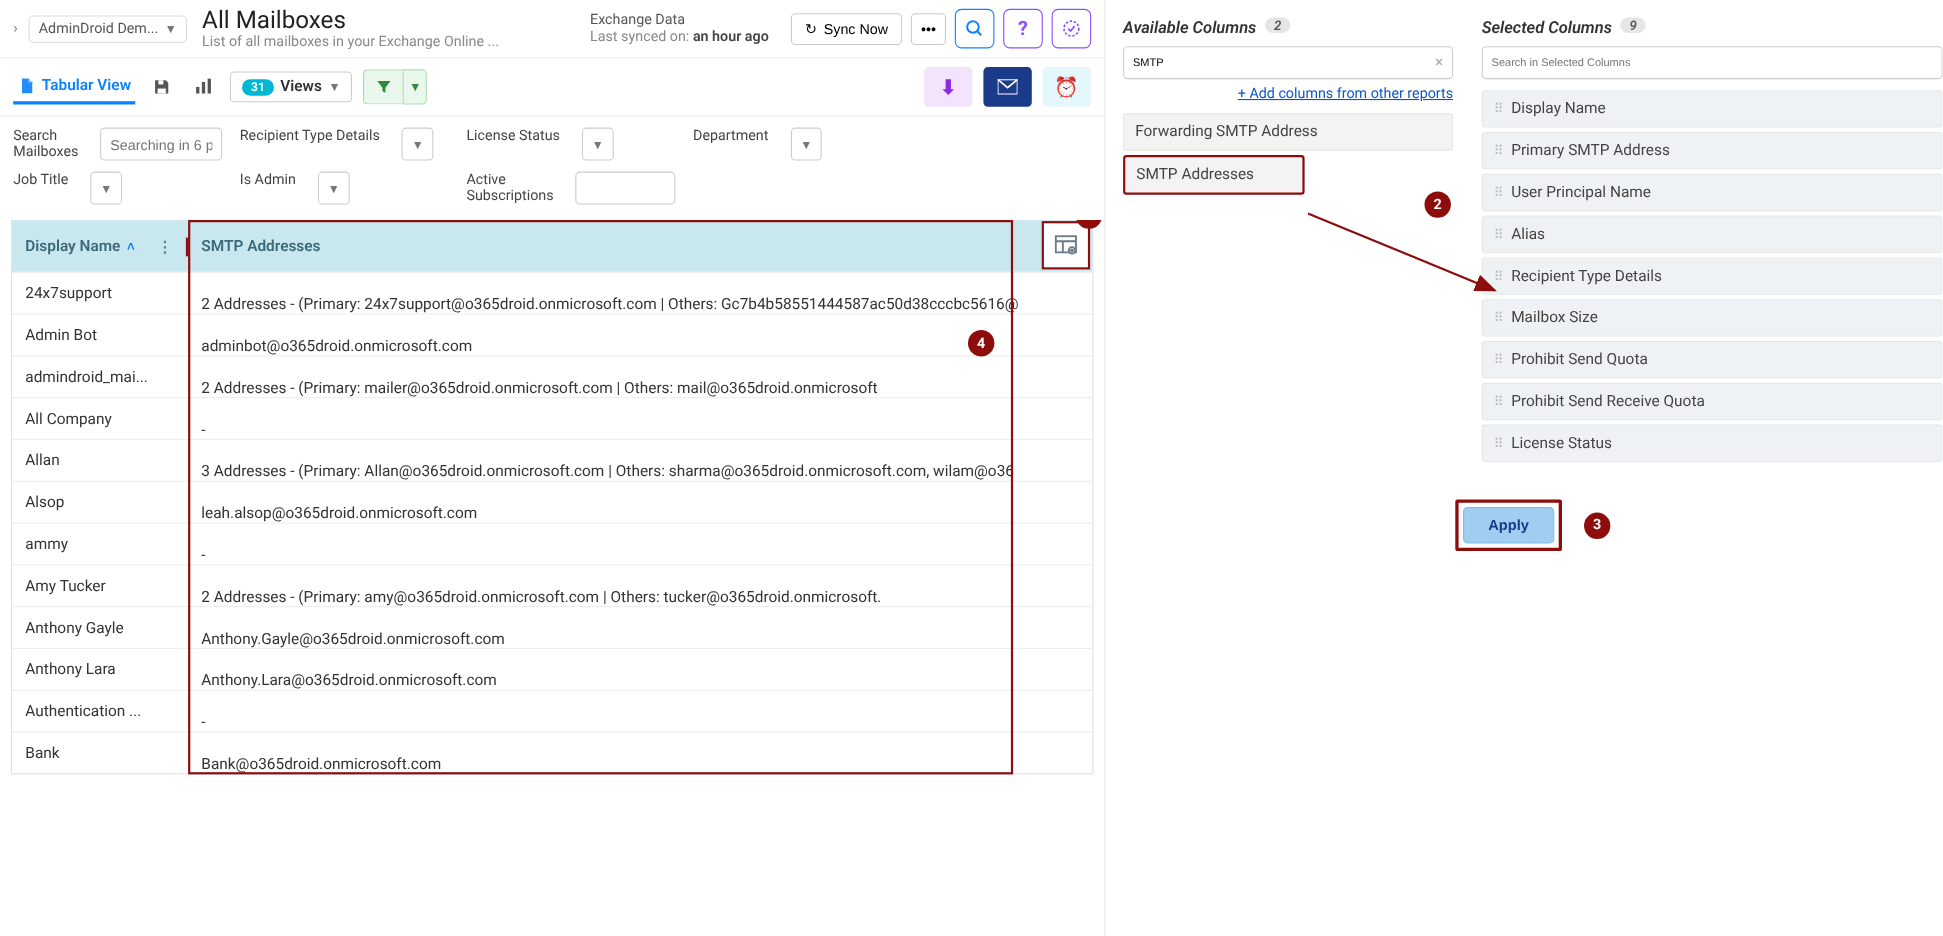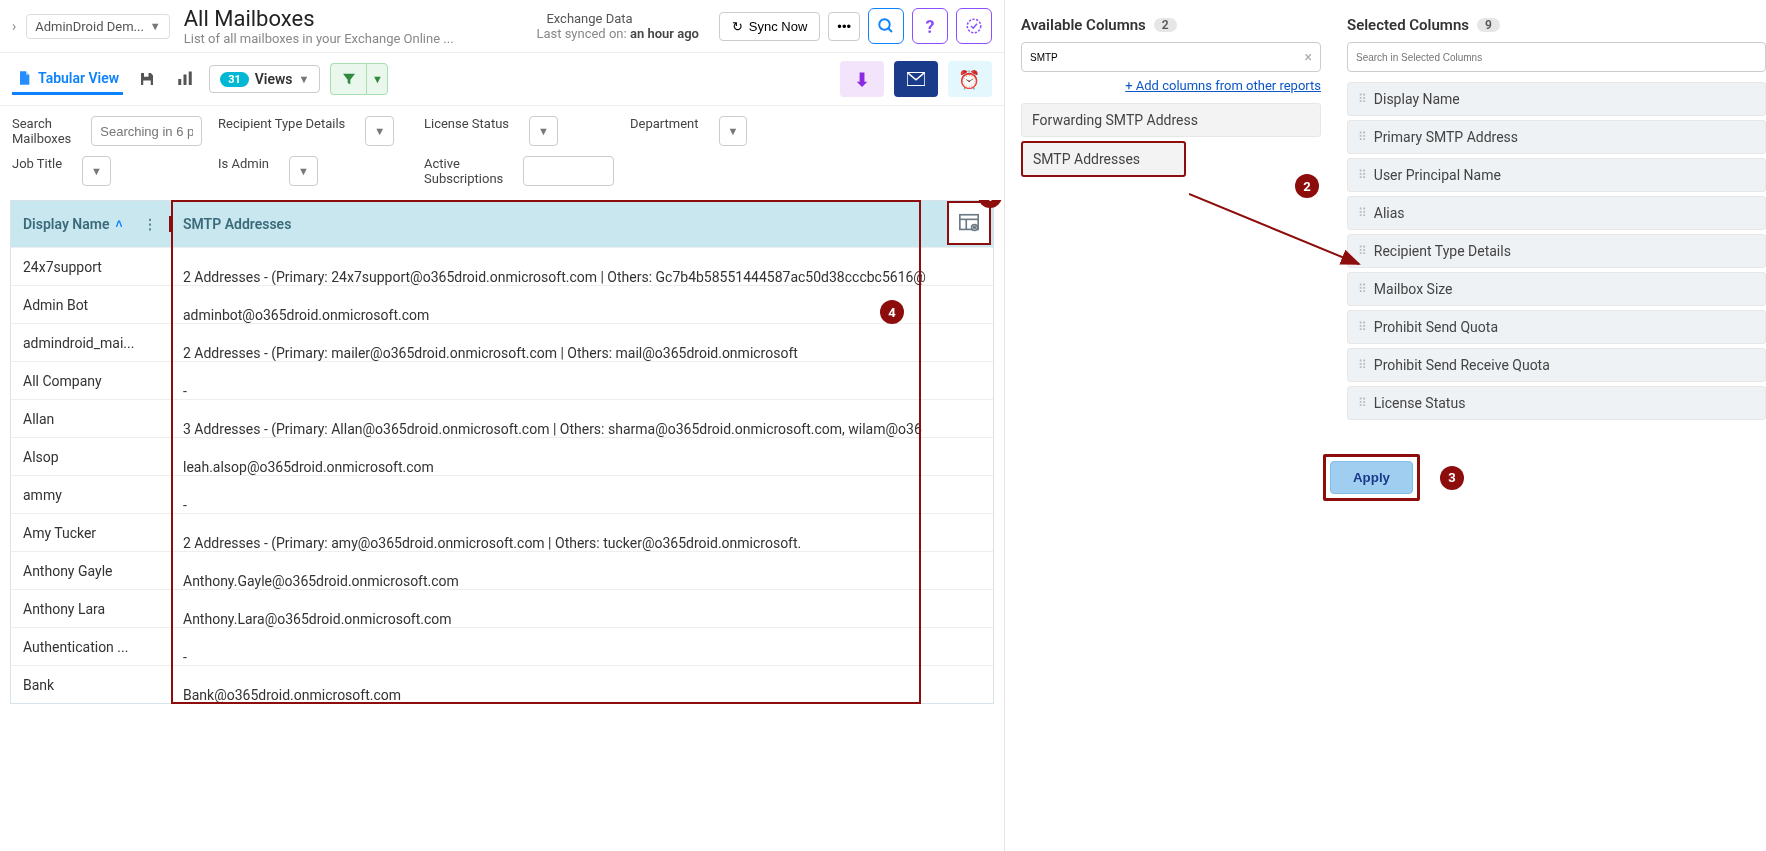--- a/index.html
+++ b/index.html
@@ -8,21 +8,21 @@
     .panel-right { flex: 1; padding: 16px 0 16px 16px; background: #fff; }
 
     
     .hdr-row1 { display: flex; align-items: center; gap: 10px; padding: 6px 12px; border-bottom: 1px solid #eee; }
     .org-sel { display: flex; align-items: center; gap: 6px; border: 1px solid #ddd; border-radius: 4px; padding: 4px 8px; font-size: 13px; color: #555; background: #fff; }
     .chev { font-size: 11px; color: #777; }
     .titles { flex: 0 0 320px; margin-left: 4px; }
     .ttl-main { font-size: 22px; color: #222; }
     .ttl-sub { color: #888; font-size: 13px; white-space: nowrap; overflow: hidden; text-overflow: ellipsis; }
     .sync-grp { display: flex; flex-direction: column; margin-left: auto; margin-right: 10px; }
-    .sync-lbl { font-size: 13px; color: #555; margin-left: 10px; }
+    .sync-lbl { font-size: 13px; color: #555; }
     .sync-sub { font-size: 13px; color: #888; }
     .sync-sub strong { color: #444; font-weight: 600; }
     .btn-bar { display: flex; gap: 8px; align-items: center; }
     .btn { display: inline-flex; align-items: center; gap: 6px; border: 1px solid #ccc; border-radius: 4px; padding: 6px 12px; background: #fff; font-size: 13px; cursor: pointer; }
     .icon-btn { width: 36px; height: 36px; display: inline-flex; align-items: center; justify-content: center; border: 1.5px solid; border-radius: 6px; cursor: pointer; background: #fff; }
     .icon-search { border-color: #0d82ff; color: #0d82ff; }
     .icon-help { border-color: #8a4fff; color: #8a4fff; }
     .icon-check { border-color: #8a4fff; color: #8a4fff; }
 
     
@@ -62,21 +62,21 @@
     
     .red-box { border: 2px solid #8d0c0c !important; }
     .red-overlay { position: absolute; border: 2px solid #8d0c0c; pointer-events: none; }
     .badge-num { position: absolute; width: 24px; height: 24px; border-radius: 50%; background: #8d0c0c; color: #fff; font-weight: 700; font-size: 13px; display: flex; align-items: center; justify-content: center; z-index: 10; }
     .col-settings { position: absolute; right: 2px; top: 0; width: 44px; height: 44px; display: flex; align-items: center; justify-content: center; background: #fff; cursor: pointer; }
 
     
     .rp-title { font-size: 19px; color: #2c3e50; margin-bottom: 20px; }
     .rp-cols { display: flex; gap: 26px; }
     .rp-col { flex: 0 0 300px; display: flex; flex-direction: column; }
-    .rp-hd { display: flex; align-items: center; gap: 8px; font-size: 15px; color: #333; font-weight: 600; margin-bottom: 8px; }
+    .rp-hd { display: flex; align-items: flex-start; gap: 8px; font-size: 15px; color: #333; font-weight: 600; margin-bottom: 8px; font-style: italic; }
     .rp-count { background: #e6e6e6; color: #555; border-radius: 10px; padding: 0 8px; font-size: 12px; font-weight: 600; }
     .rp-search { height: 30px; border: 1px solid #ccc; border-radius: 4px; padding: 0 8px; display: flex; align-items: center; gap: 6px; color: #555; }
     .rp-search input { border: none; outline: none; flex: 1; font-size: 10px; }
     .rp-link { color: #0d56c8; font-size: 13px; text-decoration: underline; text-align: right; margin: 6px 0 10px; cursor: pointer; }
     .rp-item { padding: 8px 10px; background: #f3f3f3; border: 1px solid #e7e7e7; border-radius: 3px; margin-bottom: 4px; font-size: 14px; color: #444; cursor: pointer; display: flex; align-items: center; }
     .rp-item.sel { background: #eef2f5; }
     .grip { color: #bbb; margin-right: 8px; font-size: 12px; letter-spacing: -1px; }
     .apply-wrap { margin-top: 30px; display: flex; justify-content: center; align-items: center; gap: 20px; position: relative; width: 100%; }
     .apply-btn { background: #9fcef1; color: #1a3b8a; border: 1px solid #7fbeeb; padding: 8px 22px; border-radius: 4px; font-weight: 600; cursor: pointer; }
     .red-box-apply { border: 3px solid #8d0c0c; padding: 4px; border-radius: 2px; }

